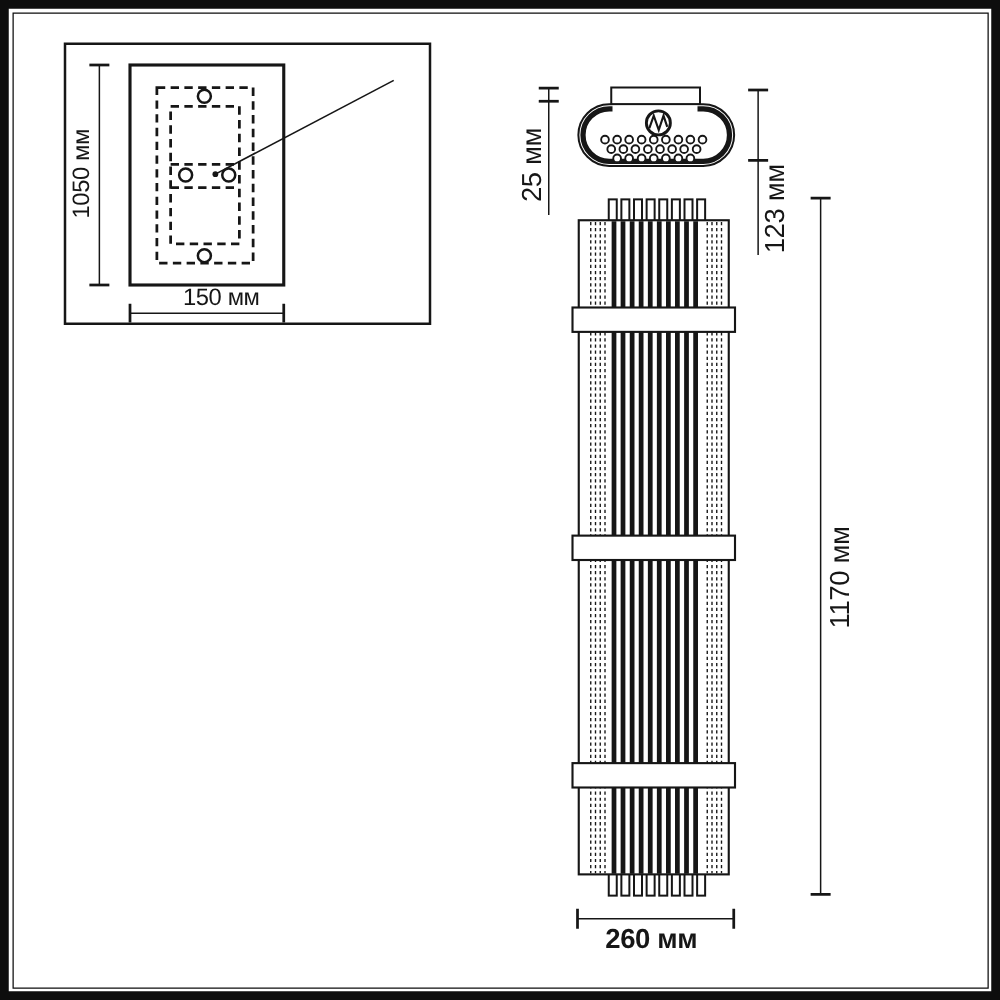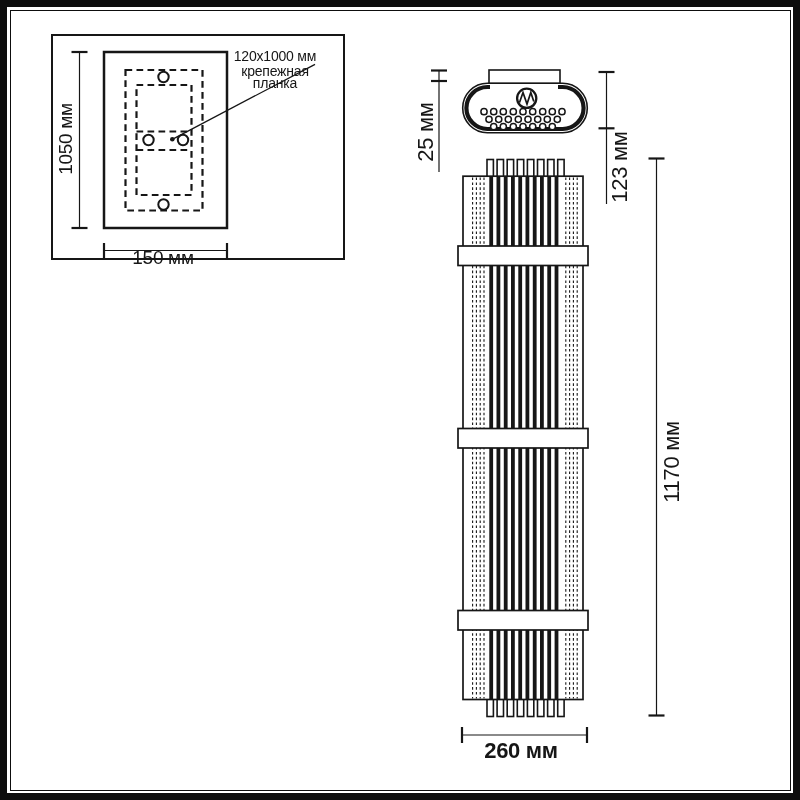--- a/index.html
+++ b/index.html
@@ -156,27 +156,22 @@
 
       <g>
         <line x1="462" y1="735" x2="587" y2="735" stroke-width="1.2"></line>
         <line x1="462" y1="727" x2="462" y2="743" stroke-width="2.2"></line>
         <line x1="587" y1="727" x2="587" y2="743" stroke-width="2.2"></line>
       </g>
     </g>
   </svg>
 
   <div class="lbl lbl-v f-inset" style="left:66px;top:139px;">1050 мм</div>
-  <div class="lbl lbl-h f-inset" style="left:163px;top:239px;margin-top:19px;">150 мм</div>
+  <div class="lbl lbl-h f-inset" style="left:177px;top:239px;">150 мм</div>
 
-  <div class="callout">
-    <div>120x1000 мм</div>
-    <div class="c2">крепежная</div>
-    <div>планка</div>
-  </div>
 
   <div class="lbl lbl-v f-main" style="left:426px;top:132px;">25 мм</div>
   <div class="lbl lbl-v f-main" style="left:620px;top:167px;">123 мм</div>
   <div class="lbl lbl-v f-main" style="left:672px;top:462px;">1170 мм</div>
   <div class="lbl lbl-h f-main" style="left:521px;top:751px;font-weight:bold;">260 мм</div>
 
   <div class="frame-inner"></div>
   <div class="frame-outer"></div>
 </div>
 

